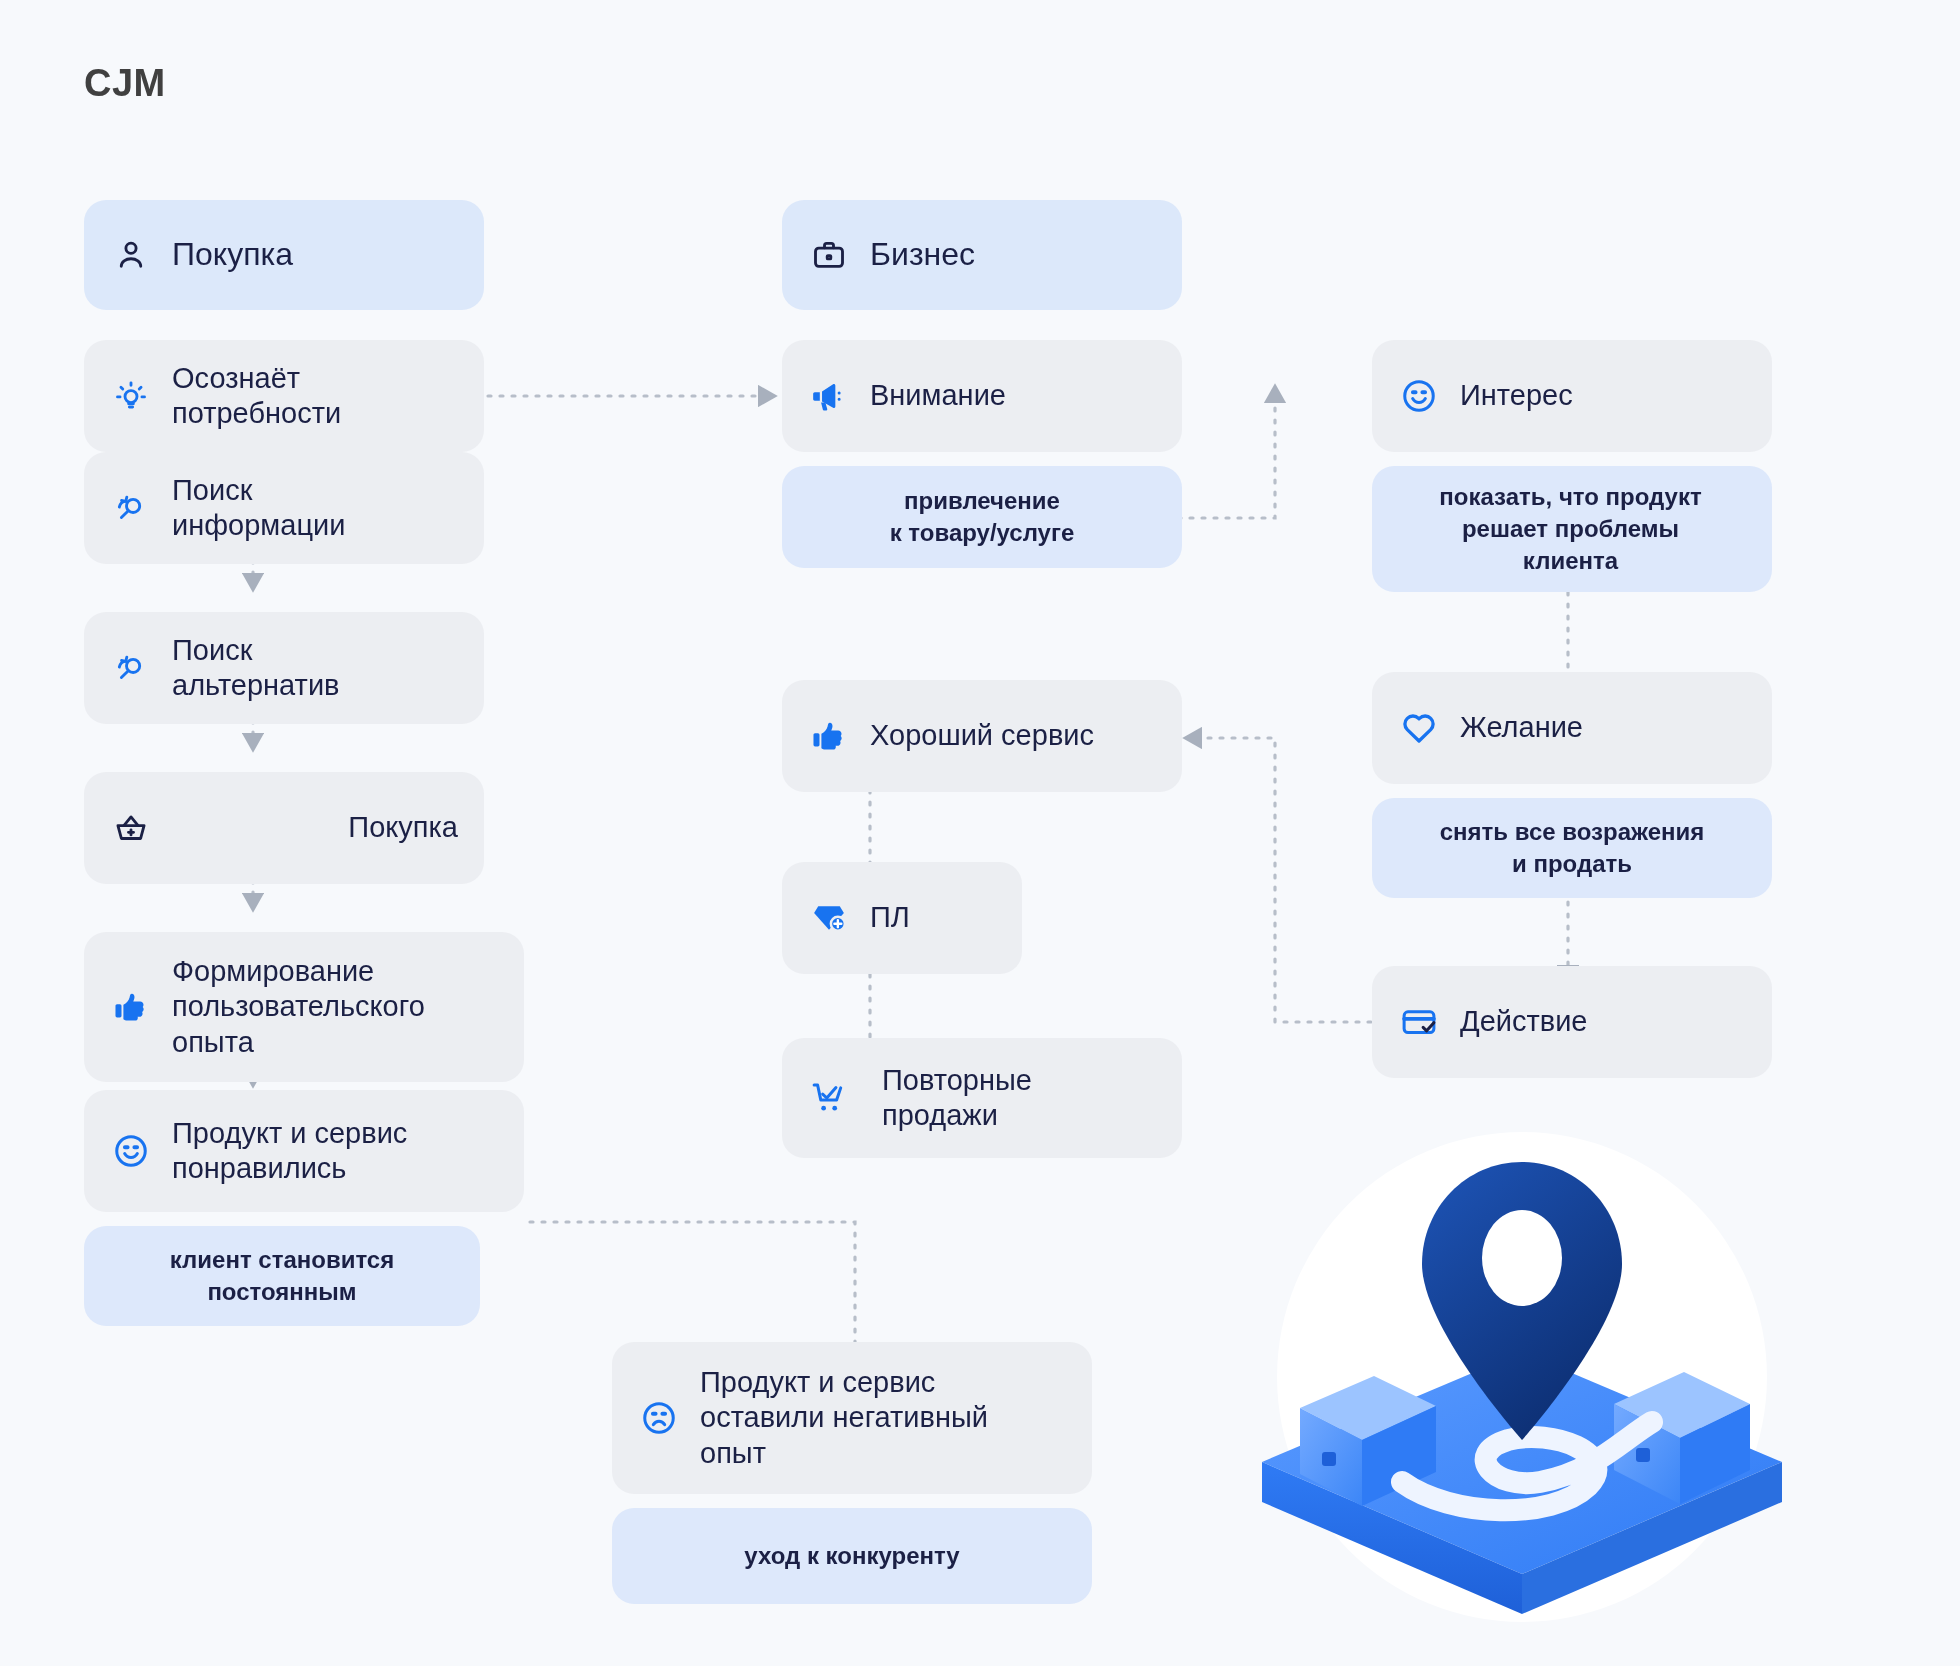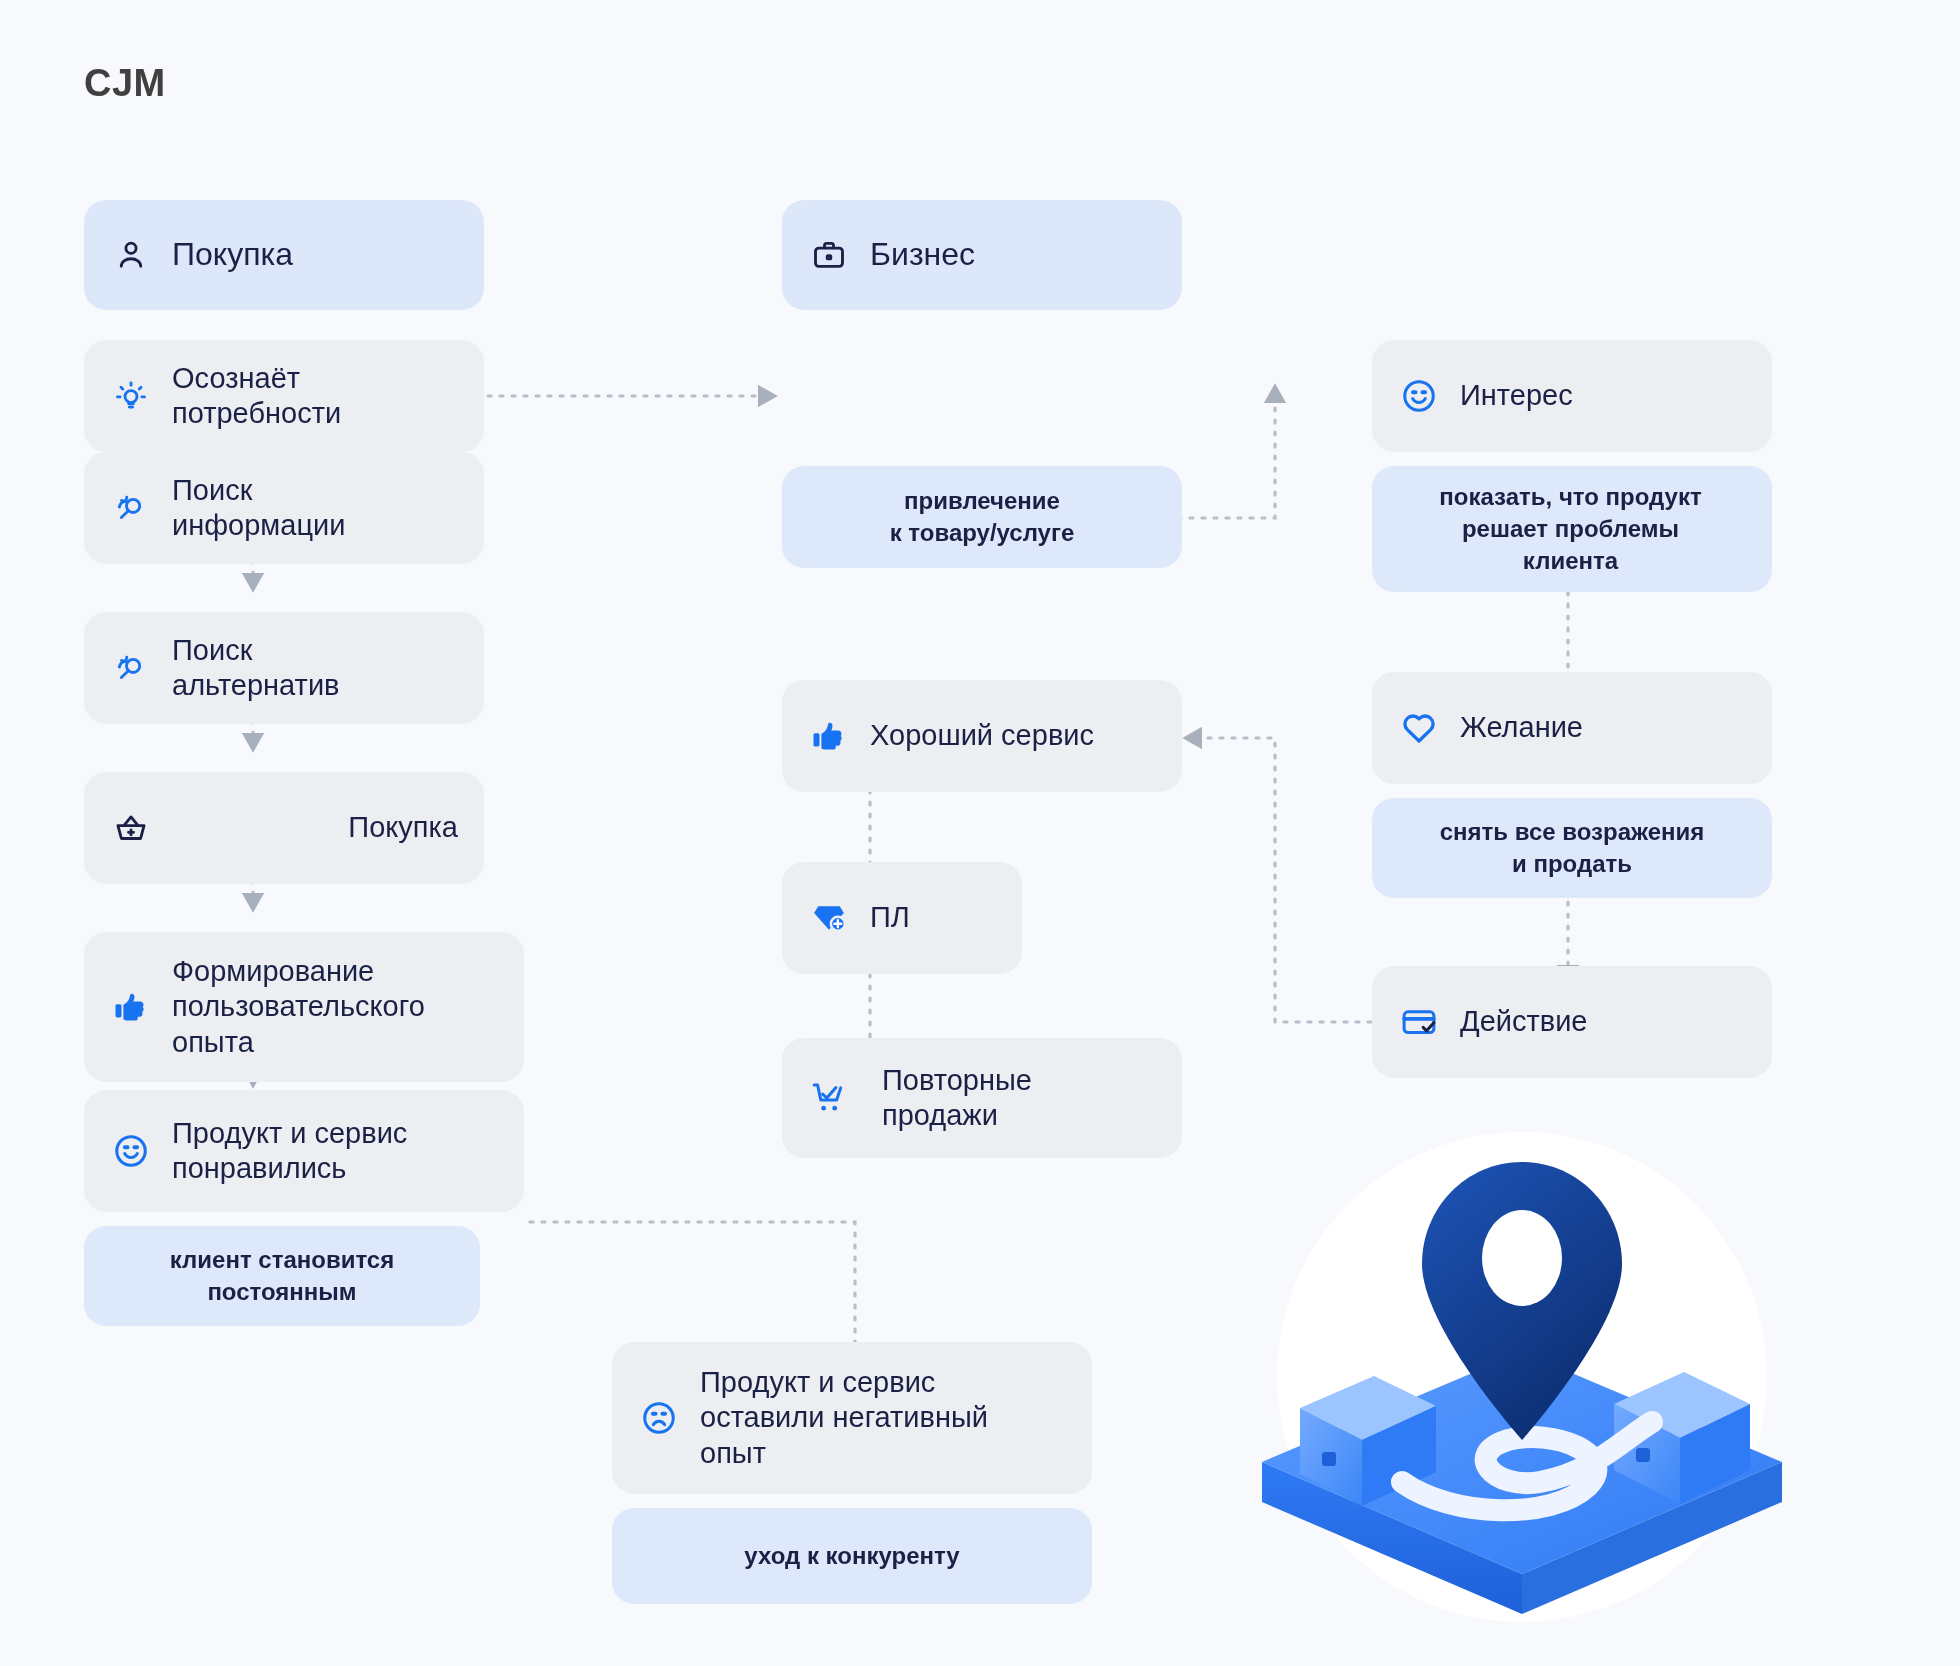--- a/index.html
+++ b/index.html
@@ -216,20 +216,31 @@
     <span class="ico">
       <svg width="36" height="36" viewBox="0 0 24 24" fill="none" stroke="#1b2045" stroke-width="1.9" stroke-linecap="round" stroke-linejoin="round">
         <rect x="3" y="7.4" width="18" height="12.2" rx="2.2"></rect>
         <path d="M9 7.2V5.6c0-.8.6-1.4 1.4-1.4h3.2c.8 0 1.4.6 1.4 1.4v1.6"></path>
         <rect x="10.8" y="12.4" width="2.4" height="2.2" rx=".5"></rect>
       </svg>
     </span>
     <span class="label">Бизнес</span>
   </div>
 
+  <div class="card grey" style="left:782px; top:340px; width:400px; height:112px;">
+    <span class="ico">
+      <svg width="38" height="38" viewBox="0 0 24 24" fill="#1873f0">
+        <path d="M3 9.6h3.2v5.4H3c-.6 0-1-.5-1-1.1v-3.2c0-.6.4-1.1 1-1.1z"></path>
+        <path d="M7.6 9.2 14.6 4.6c.6-.4 1.4 0 1.4.8v13.2c0 .8-.8 1.2-1.4.8L7.6 15.4z"></path>
+        <path d="M7 16.1h2.7l1.2 4.1c.1.5-.2 1-.8 1H9c-.4 0-.8-.3-.9-.7z"></path>
+        <path d="M18.4 9.1a.95.95 0 0 1 0 1.9.95.95 0 0 1 0-1.9zM18.4 13.1a.95.95 0 0 1 0 1.9.95.95 0 0 1 0-1.9z"></path>
+      </svg>
+    </span>
+    <span class="label">Внимание</span>
+  </div>
 
   <div class="card note" style="left:782px; top:466px; width:400px; height:102px;">
     <span class="label">привлечение
 к товару/услуге</span>
   </div>
 
   <div class="card grey" style="left:782px; top:680px; width:400px; height:112px;">
     <span class="ico">
       <svg width="38" height="38" viewBox="0 0 24 24" fill="#1873f0">
         <rect x="2.2" y="10.2" width="3.8" height="8.4" rx="1"></rect>

